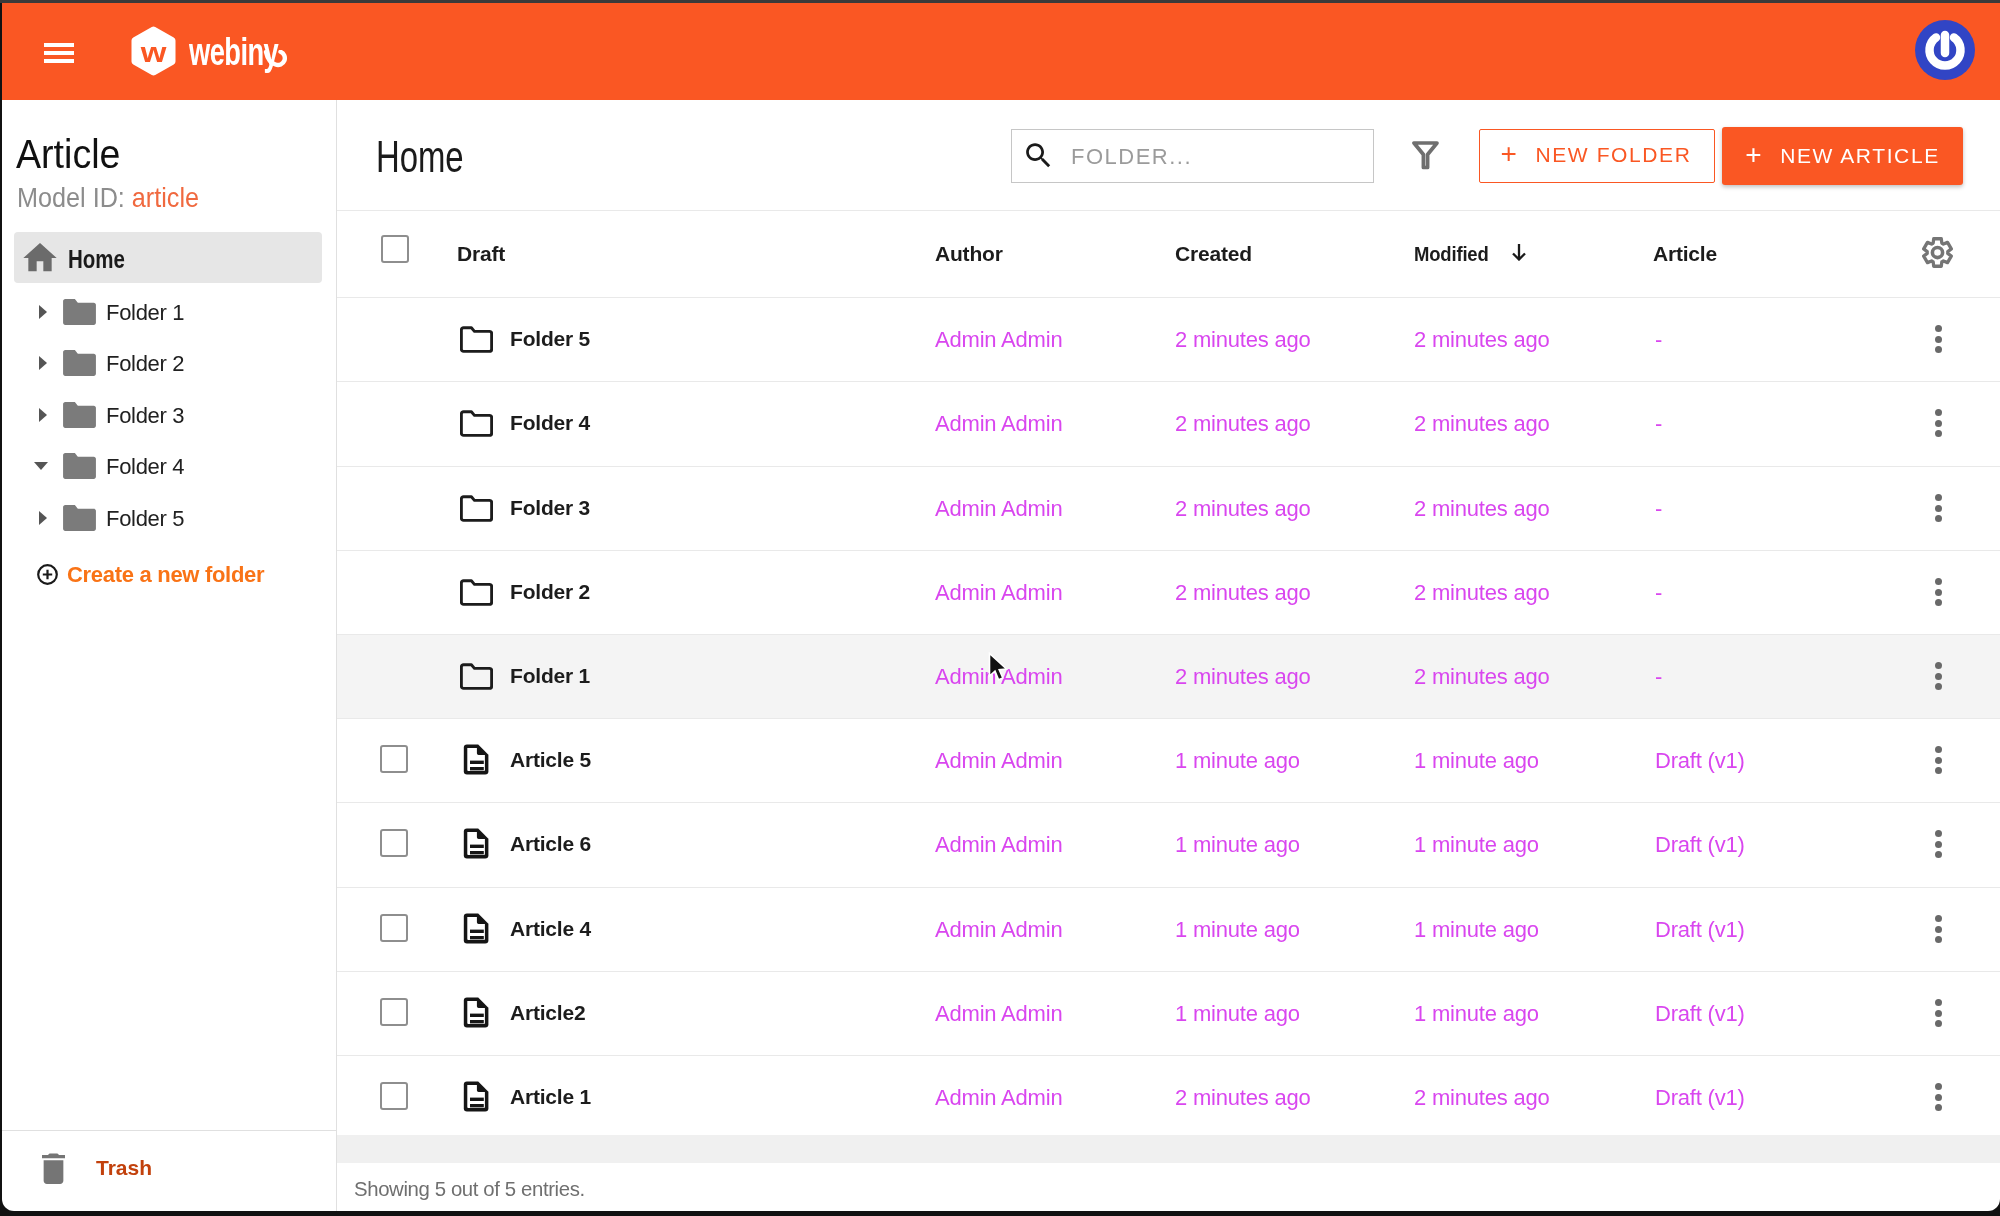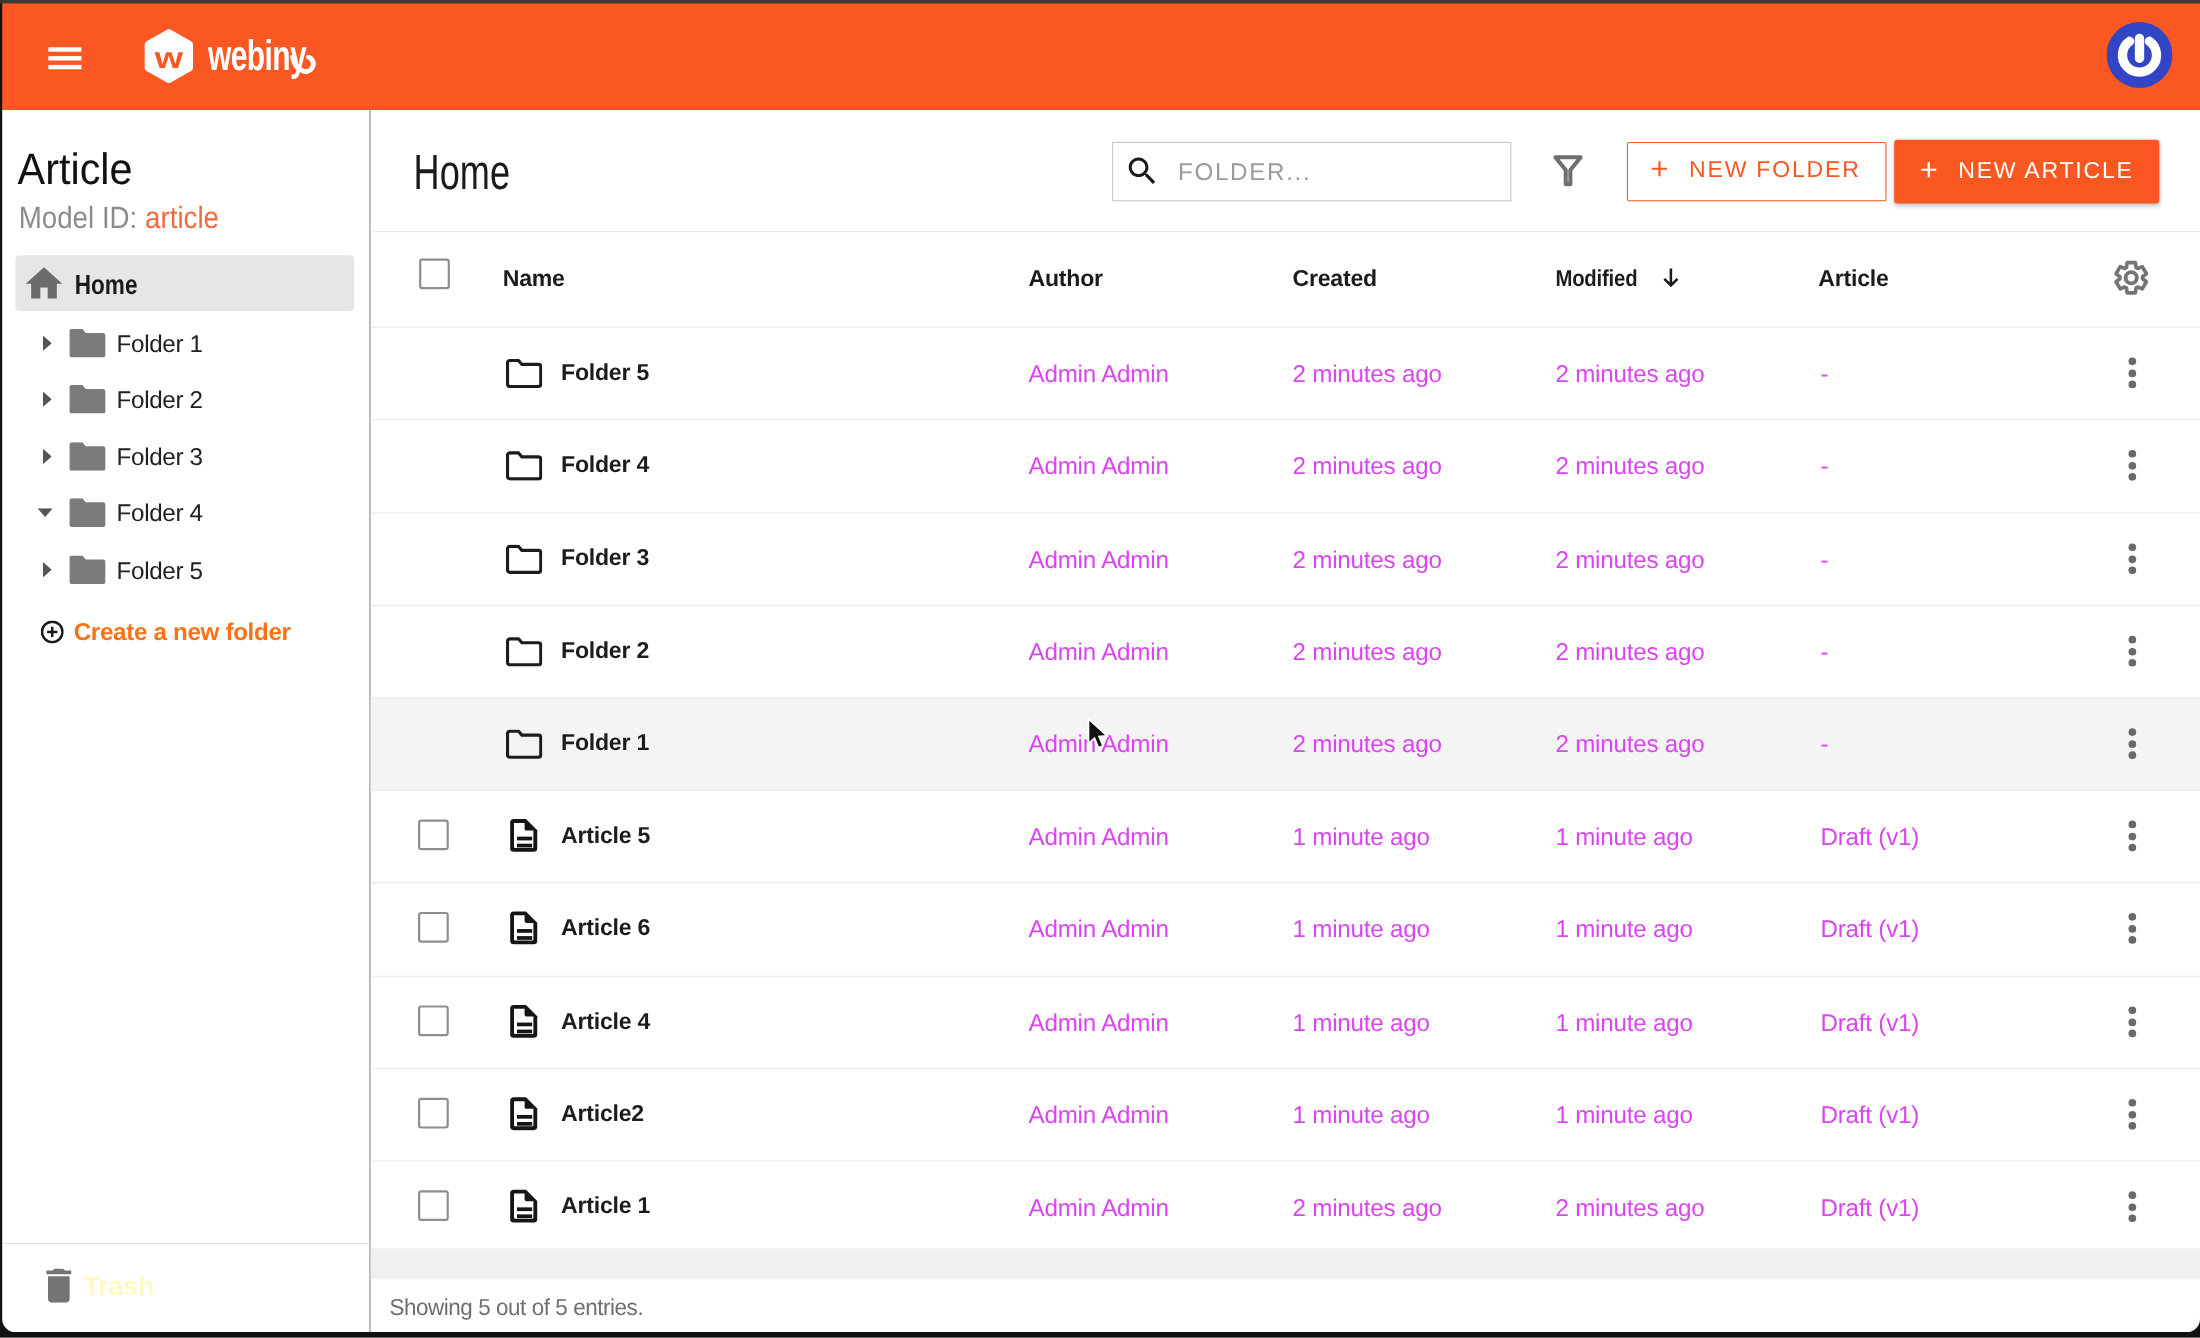--- a/index.html
+++ b/index.html
@@ -96,21 +96,21 @@
 <svg class="abs" style="left:37px;top:564px" width="21" height="21" viewBox="0 0 21 21">
   <circle cx="10.5" cy="10.5" r="9.3" fill="none" stroke="#1a1a1a" stroke-width="2.2"></circle>
   <path d="M10.5 5.8 V15.2 M5.8 10.5 H15.2" stroke="#1a1a1a" stroke-width="2.2"></path>
 </svg>
 <div class="abs" style="left:67px;top:562px;font-size:22px;font-weight:bold;color:#f97316;letter-spacing:-0.3px">Create a new folder</div>
 
 <div class="abs" style="left:2px;top:1130px;width:334px;height:1px;background:#e0e0e0"></div>
 <svg class="abs" style="left:42px;top:1152px" width="23" height="33" viewBox="0 0 14 20">
     <path d="M1 17.5 C1 18.6 1.9 19.5 3 19.5 H11 C12.1 19.5 13 18.6 13 17.5 V5 H1 Z M14 1.8 H10.4 L9.4 .8 H4.6 L3.6 1.8 H0 V3.8 H14 Z" fill="#757575"></path>
   </svg>
-<div class="abs" style="left:76px;top:1156px;font-size:24px;font-weight:bold;color:#fef9c3">Trash</div>
+<div class="abs" style="left:96px;top:1156px;font-size:21px;font-weight:bold;color:#c2410c">Trash</div>
 
 <div class="abs" style="left:376px;top:131px;font-size:45px;color:#1b1b1b;transform:scaleX(0.73);transform-origin:left top">Home</div>
 
 <div class="abs" style="left:1011px;top:129px;width:361px;height:52px;border:1px solid #c6c6c6;background:#fff"></div>
 <svg class="abs" style="left:1022px;top:139px" width="33" height="33" viewBox="0 0 24 24">
     <path d="M15.5 14h-.79l-.28-.27C15.41 12.59 16 11.11 16 9.5 16 5.91 13.09 3 9.5 3S3 5.91 3 9.5 5.91 16 9.5 16c1.61 0 3.09-.59 4.23-1.57l.27.28v.79l5 4.99L20.49 19l-4.99-5zm-6 0C7.01 14 5 11.99 5 9.5S7.01 5 9.5 5 14 7.01 14 9.5 11.99 14 9.5 14z" fill="#1a1a1a"></path>
   </svg>
 <div class="abs" style="left:1071px;top:144px;font-size:22px;color:#9b9b9b;letter-spacing:1.5px">FOLDER...</div>
 
 <svg class="abs" style="left:1412px;top:141px" width="27" height="29" viewBox="0 0 27 29">
@@ -119,21 +119,21 @@
 
 <div class="abs" style="left:1479px;top:129px;width:234px;height:52px;border:1px solid #fa5723;border-radius:2px;background:#fff"></div>
 <div class="abs" style="left:1479px;top:129px;width:234px;height:52px;display:flex;align-items:center;justify-content:center;font-size:21px;color:#fa5723;letter-spacing:1.6px"><span style="font-size:28px;margin-right:17px;margin-top:-3px">+</span>NEW FOLDER</div>
 
 <div class="abs" style="left:1722px;top:127px;width:241px;height:58px;border-radius:3px;background:#fa5723;box-shadow:0 2px 4px rgba(0,0,0,.25)"></div>
 <div class="abs" style="left:1722px;top:127px;width:241px;height:58px;display:flex;align-items:center;justify-content:center;font-size:21px;color:#fff;letter-spacing:1.6px"><span style="font-size:28px;margin-right:17px;margin-top:-3px">+</span>NEW ARTICLE</div>
 
 <div class="sep" style="top:210px"></div>
 
 <div class="cbx" style="left:381px;top:235px"></div>
-<div class="cell name" style="left:457px;top:242px;font-size:21px">Name</div>
+<div class="cell name" style="left:457px;top:242px;font-size:21px">Draft</div>
 <div class="cell name" style="left:935px;top:242px">Author</div>
 <div class="cell name" style="left:1175px;top:242px">Created</div>
 <div class="cell name" style="left:1414px;top:242px;transform:scaleX(0.88);transform-origin:left top">Modified</div>
 <svg class="abs" style="left:1510px;top:243px" width="18" height="18" viewBox="0 0 18 18">
     <path d="M9 1 V16 M3 10.5 L9 16.5 L15 10.5" fill="none" stroke="#1a1a1a" stroke-width="2.3"></path>
   </svg>
 <div class="cell name" style="left:1653px;top:242px">Article</div>
 <svg class="abs" style="left:1921px;top:236px" width="33" height="33" viewBox="0 0 24 24">
 <path d="M9.25 22l-.4-3.2q-.325-.125-.612-.3-.288-.175-.563-.375L4.7 19.375l-2.75-4.75 2.575-1.95Q4.5 12.5 4.5 12.337v-.675q0-.162.025-.337L1.95 9.375l2.75-4.75 2.975 1.25q.275-.2.575-.375.3-.175.6-.3l.4-3.2h5.5l.4 3.2q.325.125.613.3.287.175.562.375l2.975-1.25 2.75 4.75-2.575 1.95q.025.175.025.338v.674q0 .163-.05.338l2.575 1.95-2.75 4.75-2.95-1.25q-.275.2-.575.375-.3.175-.6.3l-.4 3.2z" fill="none" stroke="#757575" stroke-width="2.4" stroke-linejoin="round"></path>
 <circle cx="12" cy="12" r="3.7" fill="none" stroke="#757575" stroke-width="2.6"></circle>

